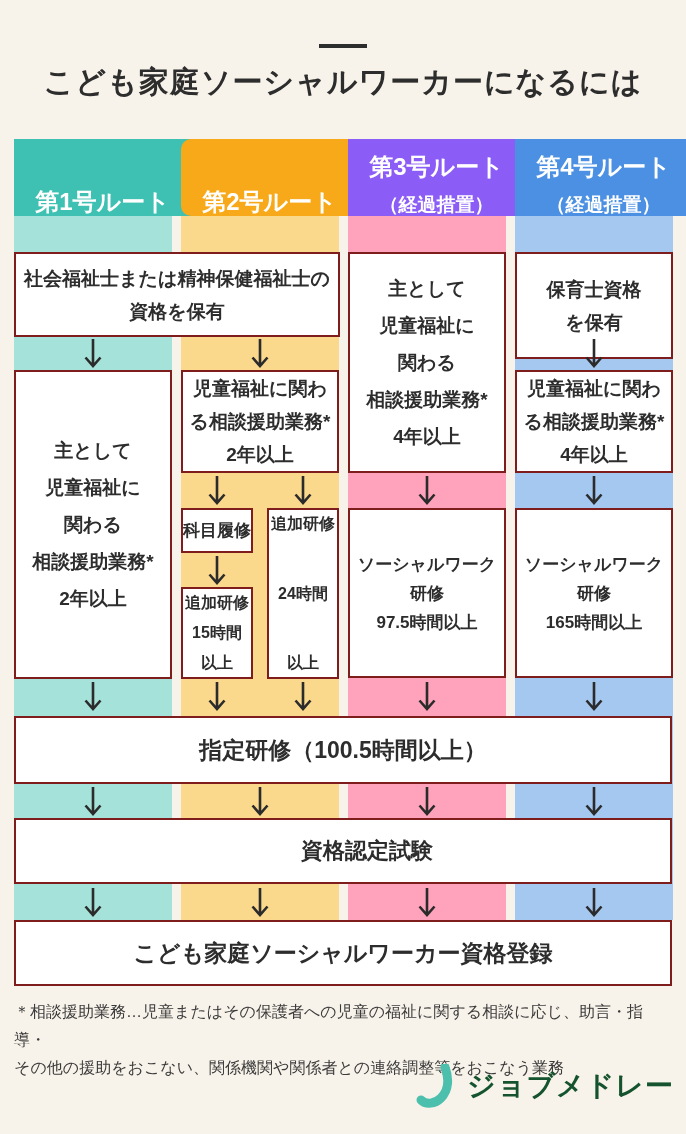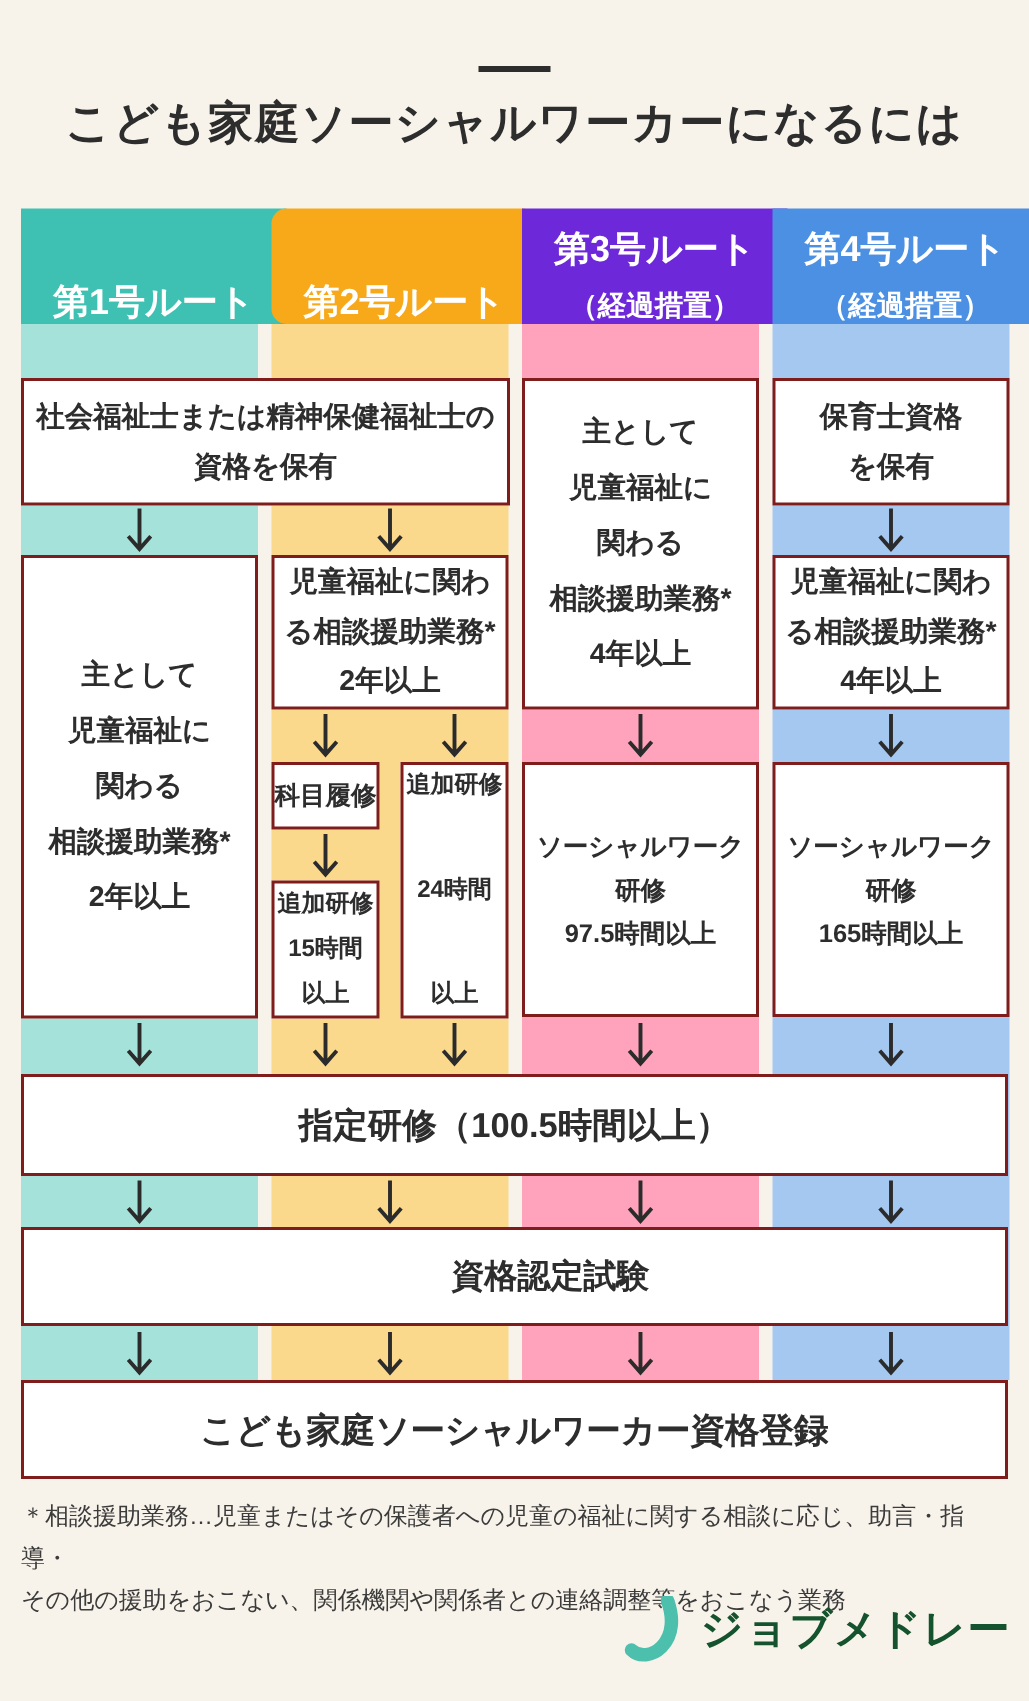--- a/index.html
+++ b/index.html
@@ -39,21 +39,21 @@
   .hdr{
     top:139px;height:77px;width:177px;
     display:flex;flex-direction:column;
     align-items:center;justify-content:flex-end;
     color:#fff;font-weight:700;text-align:center;
   }
   .hdr .main{font-size:24px;line-height:28px;}
   .hdr .sub{font-size:19px;line-height:23px;margin-top:12px;}
   .hdr.c1{background:#3EC1B2;}
   .hdr.c2{background:#F7A919;border-radius:10px;}
-  .hdr.c3{background:#6d28d9;}
+  .hdr.c3{background:#8b5cf6;}
   .hdr.c4{background:#4B90E2;}
 
   
   .box{
     background:#FFFFFF;
     border:2px solid #7f1d1d;
     display:flex;flex-direction:column;
     align-items:center;justify-content:center;
     text-align:center;
     font-weight:700;color:#2D2D2D;
@@ -122,21 +122,21 @@
   </div>
 
   <div class="abs box tall" style="left:348px;top:252px;width:158px;height:221px">
     <span class="ln">主として</span>
     <span class="ln">児童福祉に</span>
     <span class="ln">関わる</span>
     <span class="ln">相談援助業務*</span>
     <span class="ln">4年以上</span>
   </div>
 
-  <div class="abs box fs19" style="left:515px;top:252px;width:158px;height:85px">
+  <div class="abs box fs19" style="left:515px;top:252px;width:158px;height:107px">
     <span class="ln">保育士資格</span>
     <span class="ln">を保有</span>
   </div>
 
   <div class="abs box tall" style="left:14px;top:370px;width:158px;height:309px">
     <span class="ln">主として</span>
     <span class="ln">児童福祉に</span>
     <span class="ln">関わる</span>
     <span class="ln">相談援助業務*</span>
     <span class="ln">2年以上</span>

